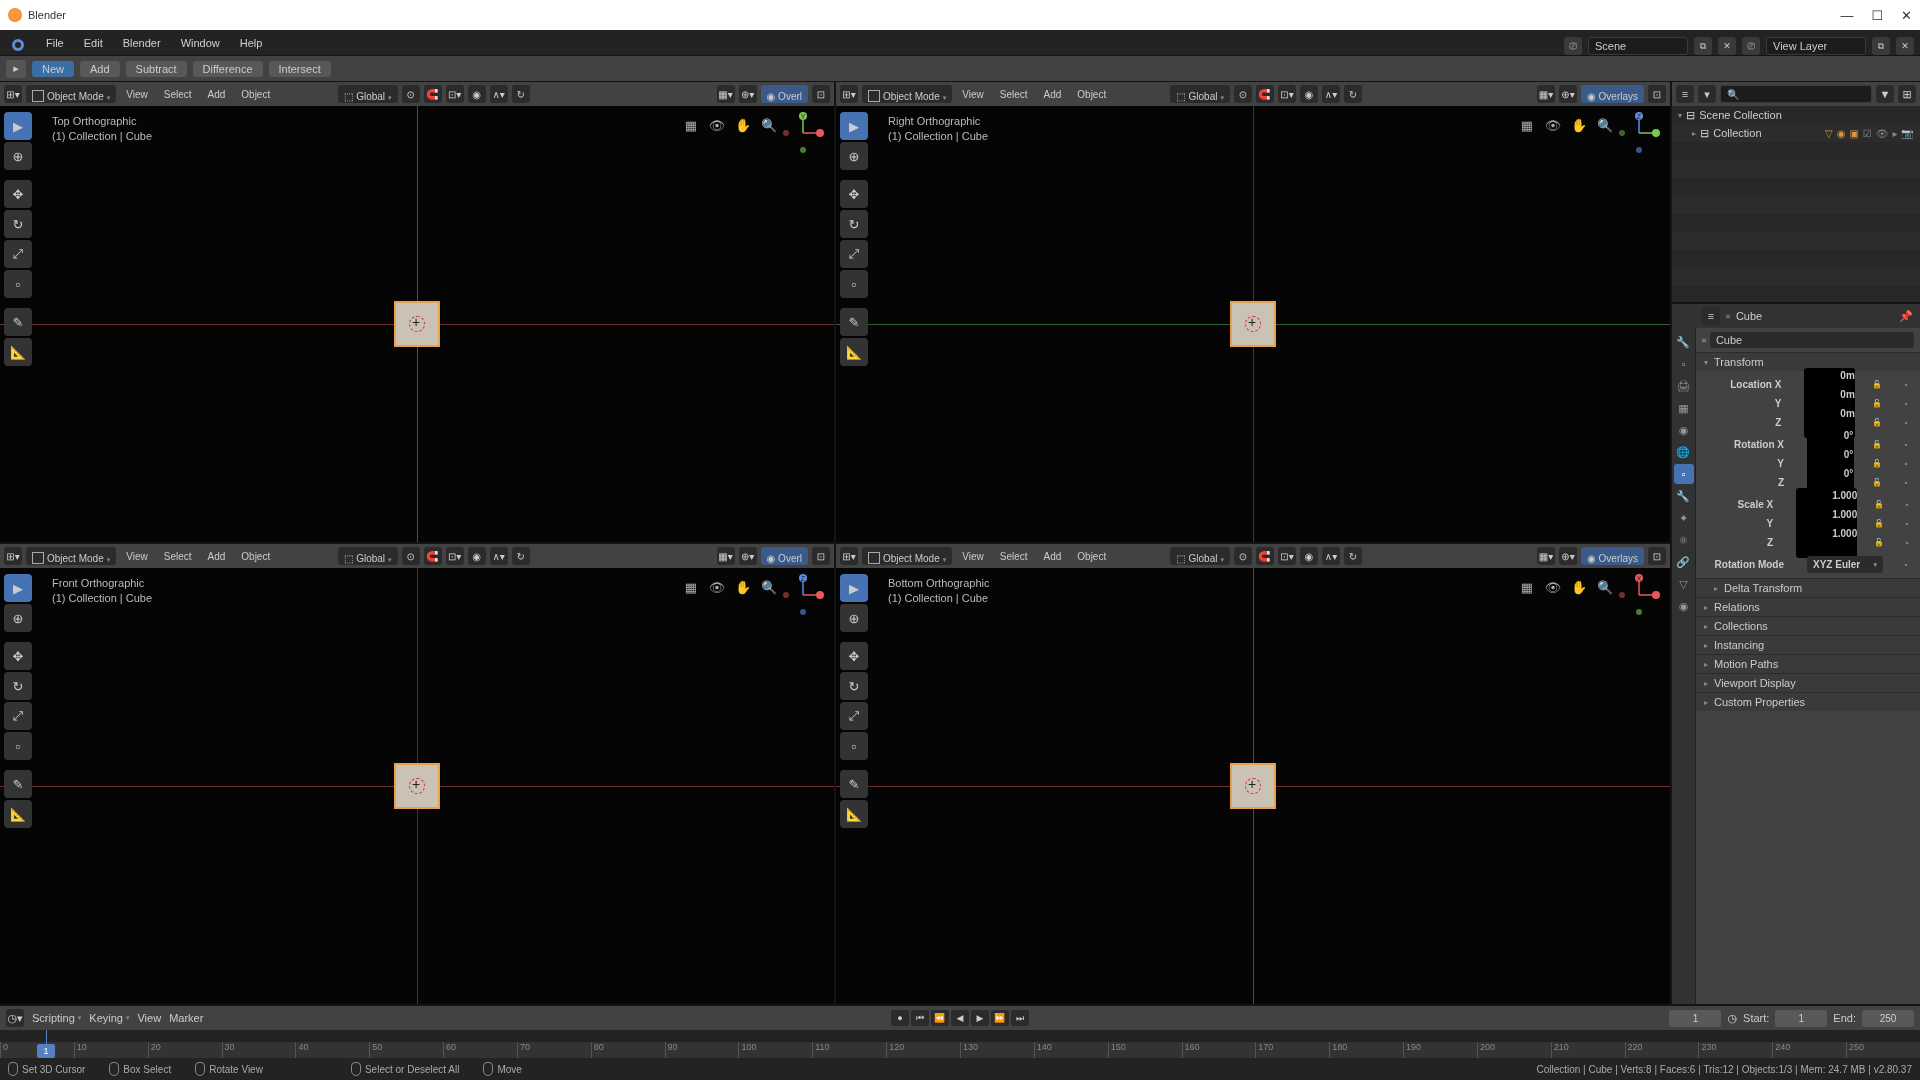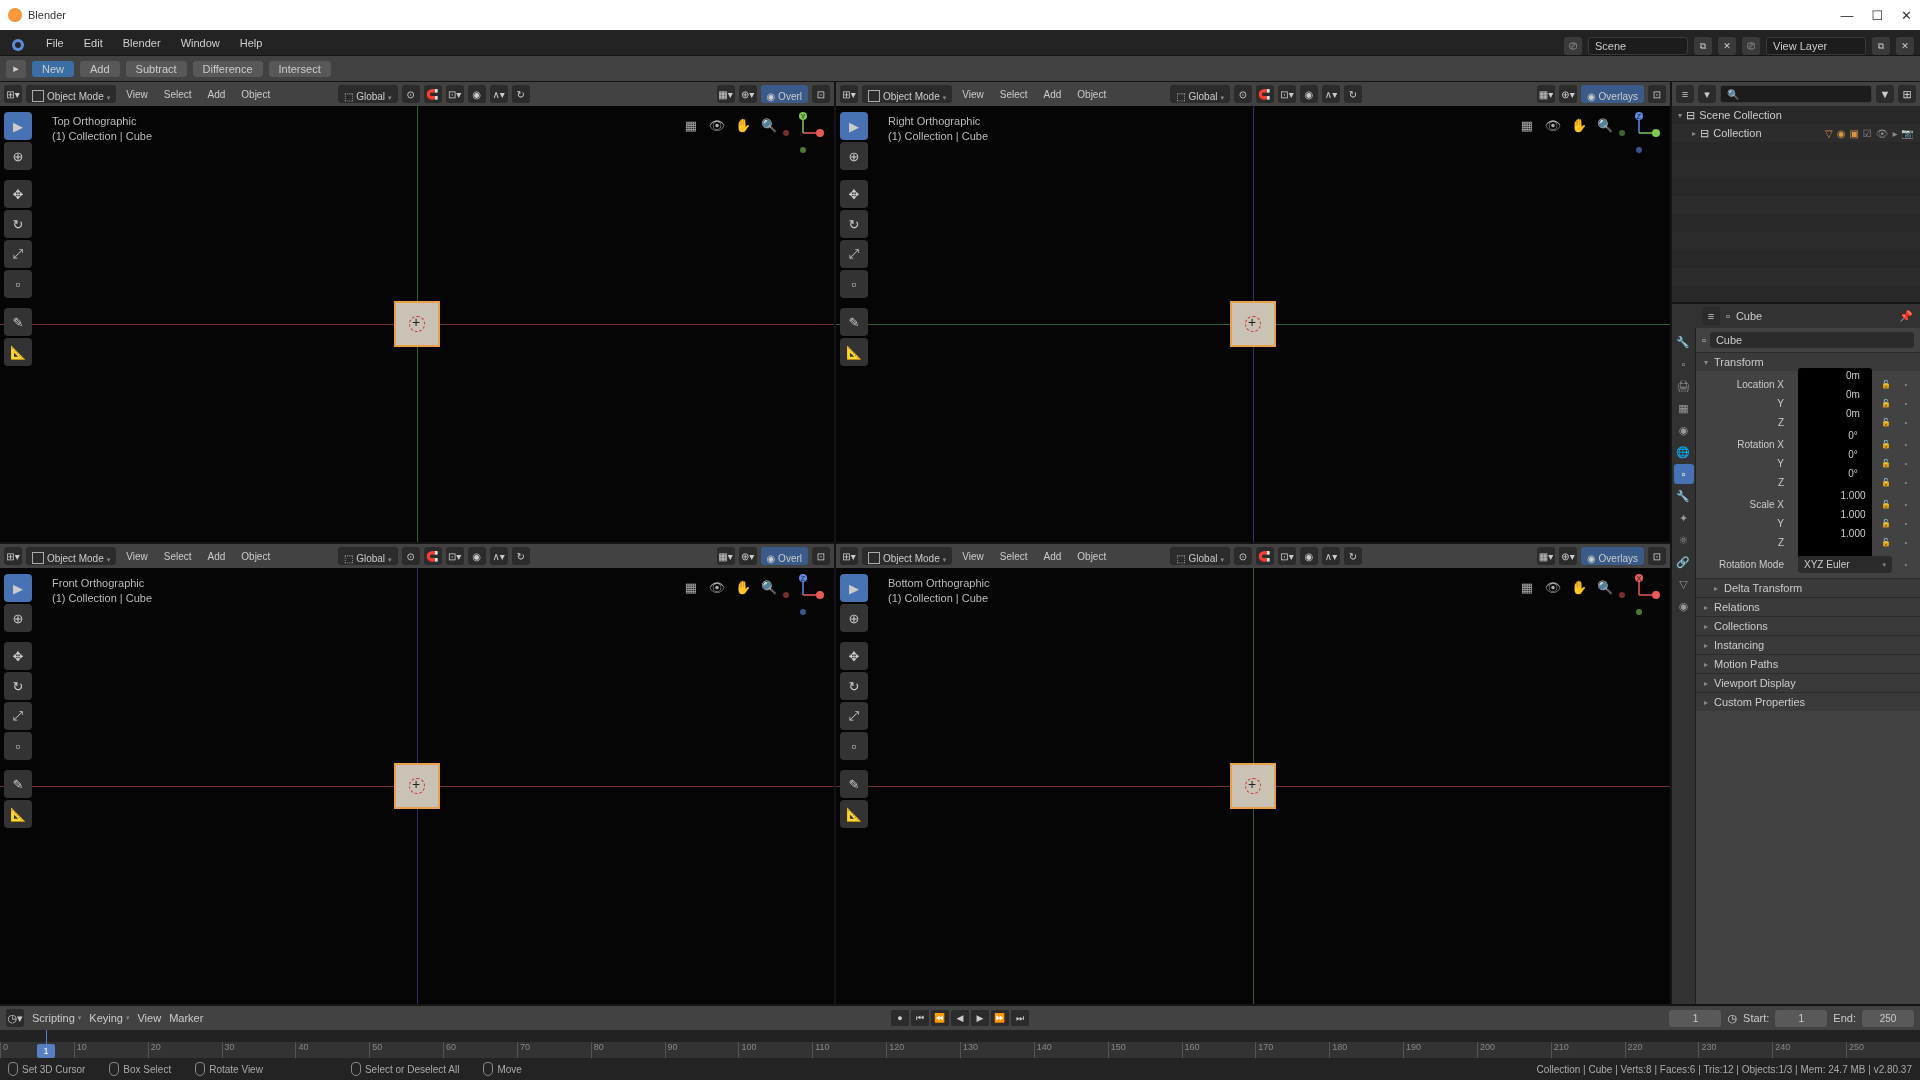--- a/index.html
+++ b/index.html
@@ -63,21 +63,21 @@
 .prop-tabs { width: 24px; background: #323232; display: flex; flex-direction: column; gap: 2px; padding-top: 4px; align-items: center; border-right: 1px solid #202020; }
 .prop-tab { width: 20px; height: 20px; border-radius: 3px; display: flex; align-items: center; justify-content: center; font-size: 11px; color: #999; cursor: pointer; }
 .prop-tab.active { background: #4772b3; color: #fff; }
 .prop-body { flex: 1; background: #424242; overflow-y: auto; }
 .prop-hdr { background: #323232; height: 24px; display: flex; align-items: center; padding: 0 6px; gap: 6px; }
 .prop-pin { width: 16px; color: #888; text-align: center; cursor: pointer; }
 .breadcrumb { background: #424242; padding: 4px 6px; display: flex; align-items: center; gap: 4px; }
 .bc-field { background: #2b2b2b; border-radius: 3px; padding: 2px 6px; flex: 1; }
 .panel-hdr { background: #3a3a3a; padding: 3px 8px; display: flex; align-items: center; gap: 6px; cursor: pointer; border-top: 1px solid #2b2b2b; }
 .panel-body { padding: 4px 8px; }
-.prop-row { display: flex; align-items: center; height: 18px; gap: 8px; margin-bottom: 1px; }
+.prop-row { display: flex; align-items: center; height: 18px; gap: 17px; margin-bottom: 1px; font-weight: bold; }
 .prop-label { width: 86px; text-align: right; font-size: 10px; color: #ccc; padding-right: 6px; }
 .prop-val { flex: 1; background: #000000; border-radius: 3px; text-align: center; font-size: 10px; height: 32px; line-height: 16px; padding-left: 36px; }
 .prop-dot { width: 12px; text-align: center; color: #888; font-size: 8px; }
 .prop-select { flex: 1; background: #2b2b2b; border-radius: 3px; text-align: left; padding: 0 6px; font-size: 10px; height: 17px; line-height: 17px; display: flex; justify-content: space-between; align-items: center; }
 
 .timeline { height: 54px; background: #393939; border-top: 2px solid #141414; display: flex; flex-direction: column; }
 .tl-hdr { background: #424242; height: 24px; display: flex; align-items: center; padding: 0 6px; gap: 8px; }
 .tl-left { display: flex; gap: 8px; align-items: center; }
 .tl-drop { display: flex; align-items: center; gap: 3px; cursor: pointer; }
 .tl-play { display: flex; gap: 2px; position: absolute; left: 50%; transform: translateX(-50%); }

